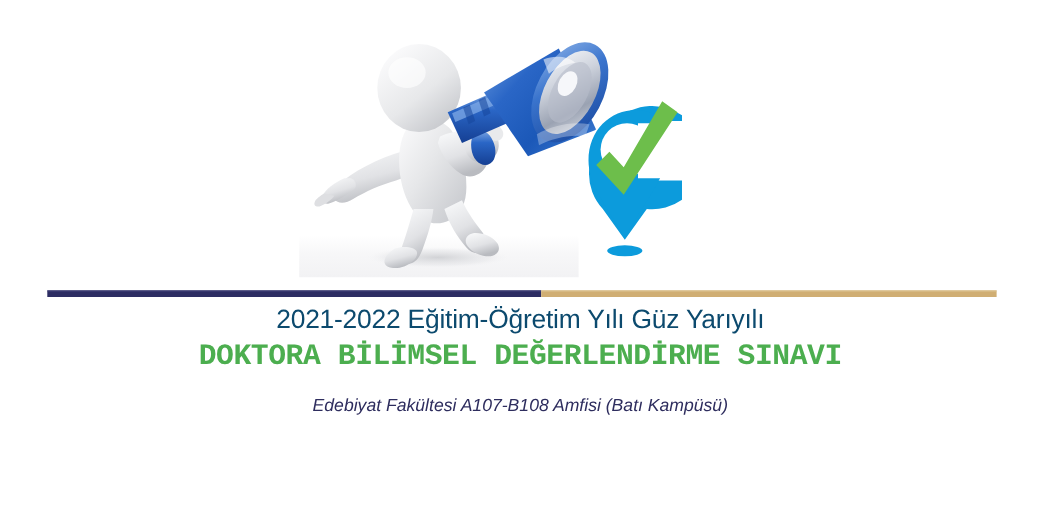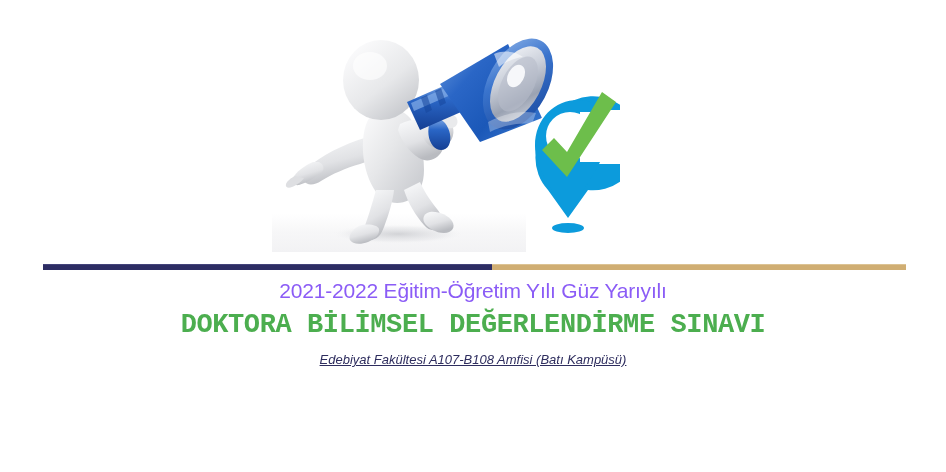--- a/index.html
+++ b/index.html
@@ -70,23 +70,23 @@
 
   
   .textblock {
     position: absolute;
     left: 0;
     top: 278px;
     width: 946px;
     text-align: center;
   }
   .line-term {
-    font-size: 21px;
+    font-size: 24px;
     font-weight: 400;
-    color: #8b5cf6;
+    color: #0c4a6e;
     letter-spacing: -0.2px;
     line-height: 26px;
   }
   .line-title {
     font-size: 27px;
     font-weight: bold;
     color: #4cae4f;
     letter-spacing: -0.4px;
     line-height: 38px;
     margin-top: 2px;
@@ -97,26 +97,25 @@
     font-style: italic;
     color: #2e2d5e;
     line-height: 25px;
     margin-top: 6px;
   }
   .line-date .strong {
     font-weight: bold;
     font-style: italic;
   }
   .line-venue {
-    font-size: 13px;
+    font-size: 16px;
     font-style: italic;
     color: #2e2d5e;
     line-height: 25px;
-    margin-top: 3px;
-    text-decoration: underline;
+    margin-top: 13px;
   }
 </style>
 </head>
 <body>
 
 <div class="banner">
 
   <div class="illustration">
 
     <div class="image-plate"></div>

